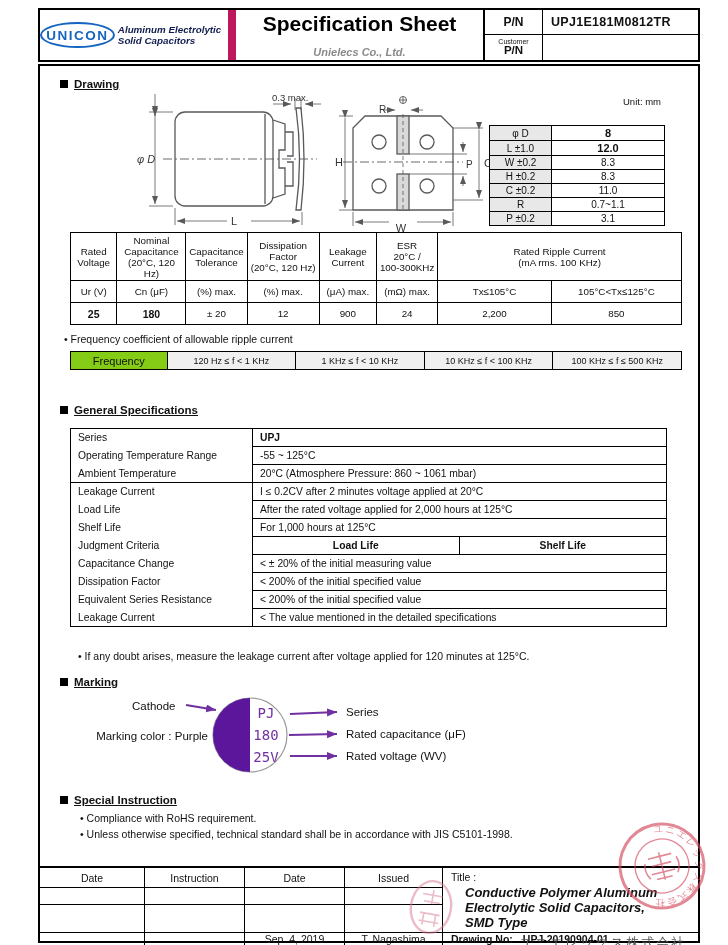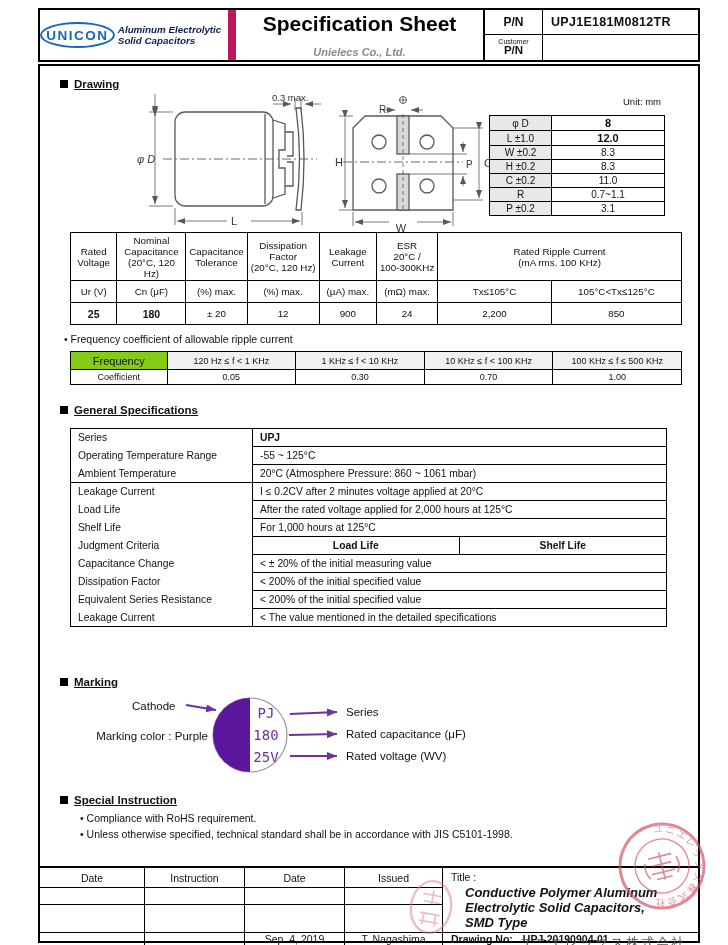--- a/index.html
+++ b/index.html
@@ -36,21 +36,21 @@
   .bullet-note::before{content:"• "}
   .bullet-note{font-size:10.5px}
 
   table{border-collapse:collapse}
   td,th{border:1px solid #000;text-align:center;font-weight:normal;padding:1px 2px}
   th{white-space:pre-line}
   .bold{font-weight:bold}
 
   
   .dim-wrap{position:absolute;right:33px;top:30px;width:176px}
-  .unit-lab{text-align:right;font-size:9.5px;padding-right:4px;margin-bottom:8px}
+  .unit-lab{text-align:right;font-size:9.5px;padding-right:4px;margin-bottom:18px}
   .dim-table{width:100%;border:1.5px solid #000;font-size:10px}
   .dim-table td{height:13.5px}
   .dim-table td.dk{background:#e8e8e8;width:62px}
 
   
   .ratings{position:absolute;left:30px;top:166px;width:612px;border:1.5px solid #000;font-size:9.8px;table-layout:fixed}
   .ratings tr.hrow{height:48px}
   .ratings tr.urow{height:22px}
   .ratings tr.vrow{height:22px}
 
@@ -307,27 +307,20 @@
           <col style="width:21.05%">
         </colgroup>
       <tbody>
           <tr class="fh">
         <td>Frequency</td>
         <td>120 Hz ≤ f  &lt; 1 KHz</td>
         <td>1 KHz ≤ f  &lt; 10 KHz</td>
         <td>10 KHz ≤ f  &lt; 100 KHz</td>
         <td>100 KHz ≤ f ≤ 500 KHz</td>
       </tr>
-      <tr class="fv">
-        <td>Coefficient</td>
-        <td>0.05</td>
-        <td>0.30</td>
-        <td>0.70</td>
-        <td>1.00</td>
-      </tr>
     </tbody>
       </table>
 
     <div class="sec-head gs-head">
       <span class="sq"></span>
       <span class="sec-label">General Specifications</span>
     </div>
     <table class="gs">
       <tbody>
           <tr>
@@ -374,20 +367,21 @@
       <tr>
             <td class="lbl">Equivalent Series Resistance</td>
             <td>&lt; 200% of the initial specified value</td>
           </tr>
       <tr>
             <td class="lbl">Leakage Current</td>
             <td>&lt; The value mentioned in the detailed specifications</td>
           </tr>
     </tbody>
       </table>
+    <div class="gs-note bullet-note">If any doubt arises, measure the leakage current after voltage applied for 120 minutes at 125°C.</div>
 
     <div class="sec-head mk-head">
       <span class="sq"></span>
       <span class="sec-label">Marking</span>
     </div>
     <svg class="mk-svg" width="430" height="95" viewBox="0 0 430 95">
       <defs>
         <marker id="ap" markerUnits="userSpaceOnUse" markerWidth="11" markerHeight="10" refX="10" refY="4" orient="auto">
           <path d="M0,0 L10,4 L0,8 Z" fill="#7030a0"></path>
         </marker>

